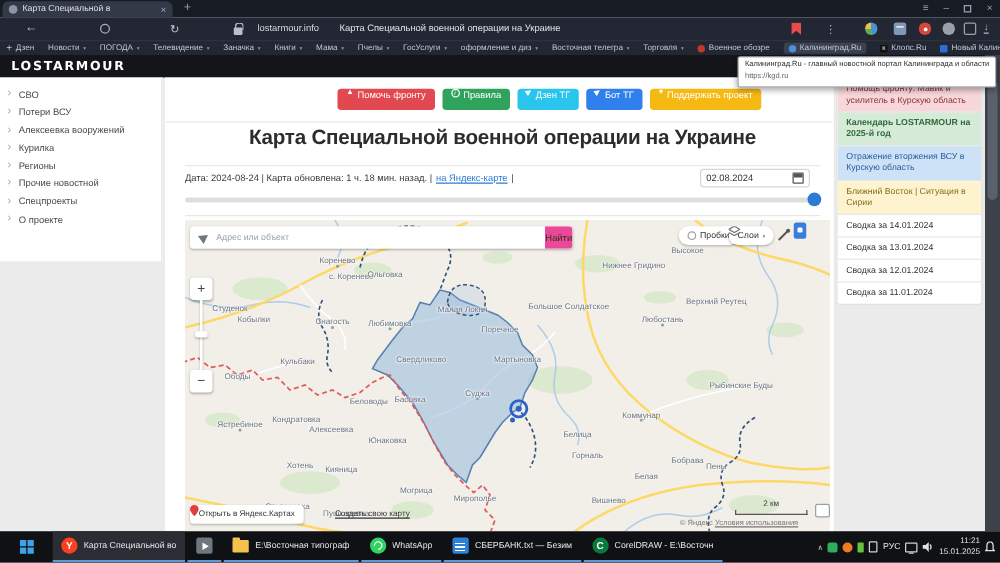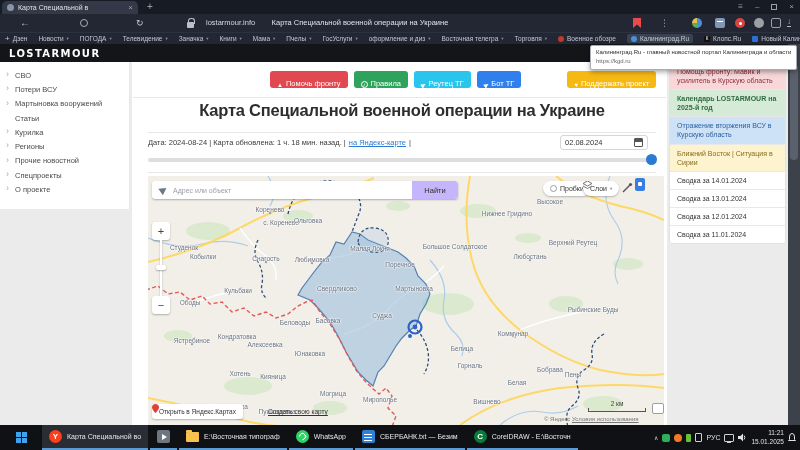--- a/index.html
+++ b/index.html
@@ -49,21 +49,21 @@
   .tooltip .turl{color:#666}
   
   .site-header{position:absolute;left:0;top:44px;width:800px;height:18px;background:#141519}
   .logo{position:absolute;left:9px;top:48px;color:#fff;font-size:10px;font-weight:800;letter-spacing:1.4px;
     font-family:"DejaVu Sans",sans-serif}
   .sidebar{position:absolute;left:0;top:62px;width:130px;height:147px;background:#fff;border-right:1px solid #e7e7e7}
   .menu-item{position:relative;height:14.3px;display:flex;align-items:center;padding-left:15px;font-size:7.5px;color:#4a4a4a}
   .chev{position:absolute;left:6px;top:1px;color:#a8a8a8;font-size:9px}
   .main{position:absolute;left:132px;top:62px;width:535px;height:363px;background:#fff}
   .abtn-row{position:absolute;left:270px;top:71px;display:flex;gap:6px;height:17px}
-  .abtn{display:flex;align-items:flex-end;gap:3px;padding:0 7px;border-radius:3px;color:#fff;font-size:7.5px;white-space:nowrap}
+  .abtn{display:flex;align-items:flex-start;gap:3px;padding:0 7px;border-radius:3px;color:#fff;font-size:7.5px;white-space:nowrap}
   .abtn-ic{font-size:6px;line-height:6px}
   .abtn-ic.circle{width:7px;height:7px;border:1px solid #fff;border-radius:50%;display:inline-flex;align-items:center;
     justify-content:center;font-size:5px;font-style:italic}
   .abtn-ic.plane{transform:rotate(-35deg)}
   .hr{position:absolute;height:1px;background:#e8e8e8}
   .page-h1{position:absolute;left:148px;top:101px;width:508px;text-align:center;font-size:16.5px;color:#2d2d2d;letter-spacing:-.2px}
   .date-row{position:absolute;left:148px;top:138px;font-size:7.5px;color:#3a3a3a;display:flex;gap:3px;align-items:center}
   .date-link{color:#2b7bd4;text-decoration:underline}
   .date-box{position:absolute;left:560px;top:135px;width:88px;height:15px;border:1px solid #d6d6d6;border-radius:3px;
     display:flex;align-items:center;justify-content:space-between;padding:0 4px;font-size:7.5px;color:#333}
@@ -75,21 +75,21 @@
   .map{position:absolute;left:148px;top:176px;width:516px;height:249px;background:#f2efe9;overflow:hidden}
   .map svg{position:absolute;left:0;top:0}
   .map-labels{position:absolute;left:0;top:0;width:100%;height:100%}
   .mlabel{position:absolute;transform:translate(-50%,-50%);font-size:6.5px;color:#697380;white-space:nowrap;
     text-shadow:0 0 2px #fff,0 0 2px #fff,0 0 3px #fff}
   .msearch{position:absolute;left:4px;top:5px;width:306px;height:18px;background:#fff;border-radius:3px;
     box-shadow:0 1px 2px rgba(0,0,0,.28);display:flex;align-items:center;overflow:hidden}
   .loc-arrow{width:0;height:0;border-top:4px solid transparent;border-bottom:4px solid transparent;
     border-left:7px solid #6e7882;transform:rotate(-35deg);margin:0 6px 0 8px}
   .msearch-ph{flex:1;font-size:7px;color:#98a0a8}
-  .mfind{width:46px;height:100%;background:#c4b5fd;color:#33301f;font-size:7.5px;display:flex;align-items:center;
+  .mfind{width:22px;height:100%;background:#ec4899;color:#33301f;font-size:7.5px;display:flex;align-items:center;
     justify-content:center;border-radius:0 3px 3px 0}
   .mpill{position:absolute;top:5px;height:15px;background:#fff;border-radius:8px;box-shadow:0 1px 2px rgba(0,0,0,.25);
     display:flex;align-items:center;gap:3px;padding:0 7px;font-size:7px;color:#333}
   .tl-icon{width:7px;height:7px;border-radius:50%;border:1.6px solid #9aa0a6}
   .mcaret{font-size:4.5px;color:#888}
   .mruler{position:absolute;left:473px;top:6px;width:12px;height:12px}
   .mblue{position:absolute;left:487px;top:2px;width:10px;height:13px;background:#3a7de0;border-radius:2px}
   .mblue::after{content:'';position:absolute;left:3px;top:4px;width:4px;height:4px;background:#fff;border-radius:1px}
   .mz{position:absolute;left:4px;width:18px;height:18px;background:#fff;border-radius:3px;box-shadow:0 1px 2px rgba(0,0,0,.28);
     display:flex;align-items:center;justify-content:center;font-size:11px;color:#444}
@@ -262,24 +262,21 @@
         <div class="menu-item">
           <span class="chev">›</span>
           <span>СВО</span>
         </div>
         <div class="menu-item">
           <span class="chev">›</span>
           <span>Потери ВСУ</span>
         </div>
         <div class="menu-item">
           <span class="chev">›</span>
-          <span>Мартыновка вооружений</span>
-        </div>
-        <div class="menu-item">
-          <span>Статьи</span>
+          <span>Алексеевка вооружений</span>
         </div>
         <div class="menu-item">
           <span class="chev">›</span>
           <span>Курилка</span>
         </div>
         <div class="menu-item">
           <span class="chev">›</span>
           <span>Регионы</span>
         </div>
         <div class="menu-item">
@@ -302,27 +299,27 @@
       <span class="abtn" style="background: rgb(226, 72, 79);">
         <span class="abtn-ic">▲</span>
         <span>Помочь фронту</span>
       </span>
       <span class="abtn" style="background: rgb(47, 163, 92);">
         <span class="abtn-ic circle">i</span>
         <span>Правила</span>
       </span>
       <span class="abtn" style="background: rgb(41, 197, 236);">
         <span class="abtn-ic plane">▶</span>
-        <span>Реутец ТГ</span>
+        <span>Дзен ТГ</span>
       </span>
       <span class="abtn" style="background: rgb(47, 128, 237);">
         <span class="abtn-ic plane">▶</span>
         <span>Бот ТГ</span>
       </span>
-      <span class="abtn" style="background: rgb(246, 185, 19); margin-left: 40px;">
+      <span class="abtn" style="background: rgb(246, 185, 19);">
         <span class="abtn-ic">♥</span>
         <span>Поддержать проект</span>
       </span>
     </div>
   <div class="hr" style="left:133px;top:97px;width:533px"></div>
   <h1 class="page-h1">Карта Специальной военной операции на Украине</h1>
   <div class="hr" style="left:148px;top:132px;width:508px"></div>
   <div class="date-row">
     <span>Дата: 2024-08-24 | Карта обновлена: 1 ч. 18 мин. назад. |</span>
     <span class="date-link">на Яндекс-карте</span>

